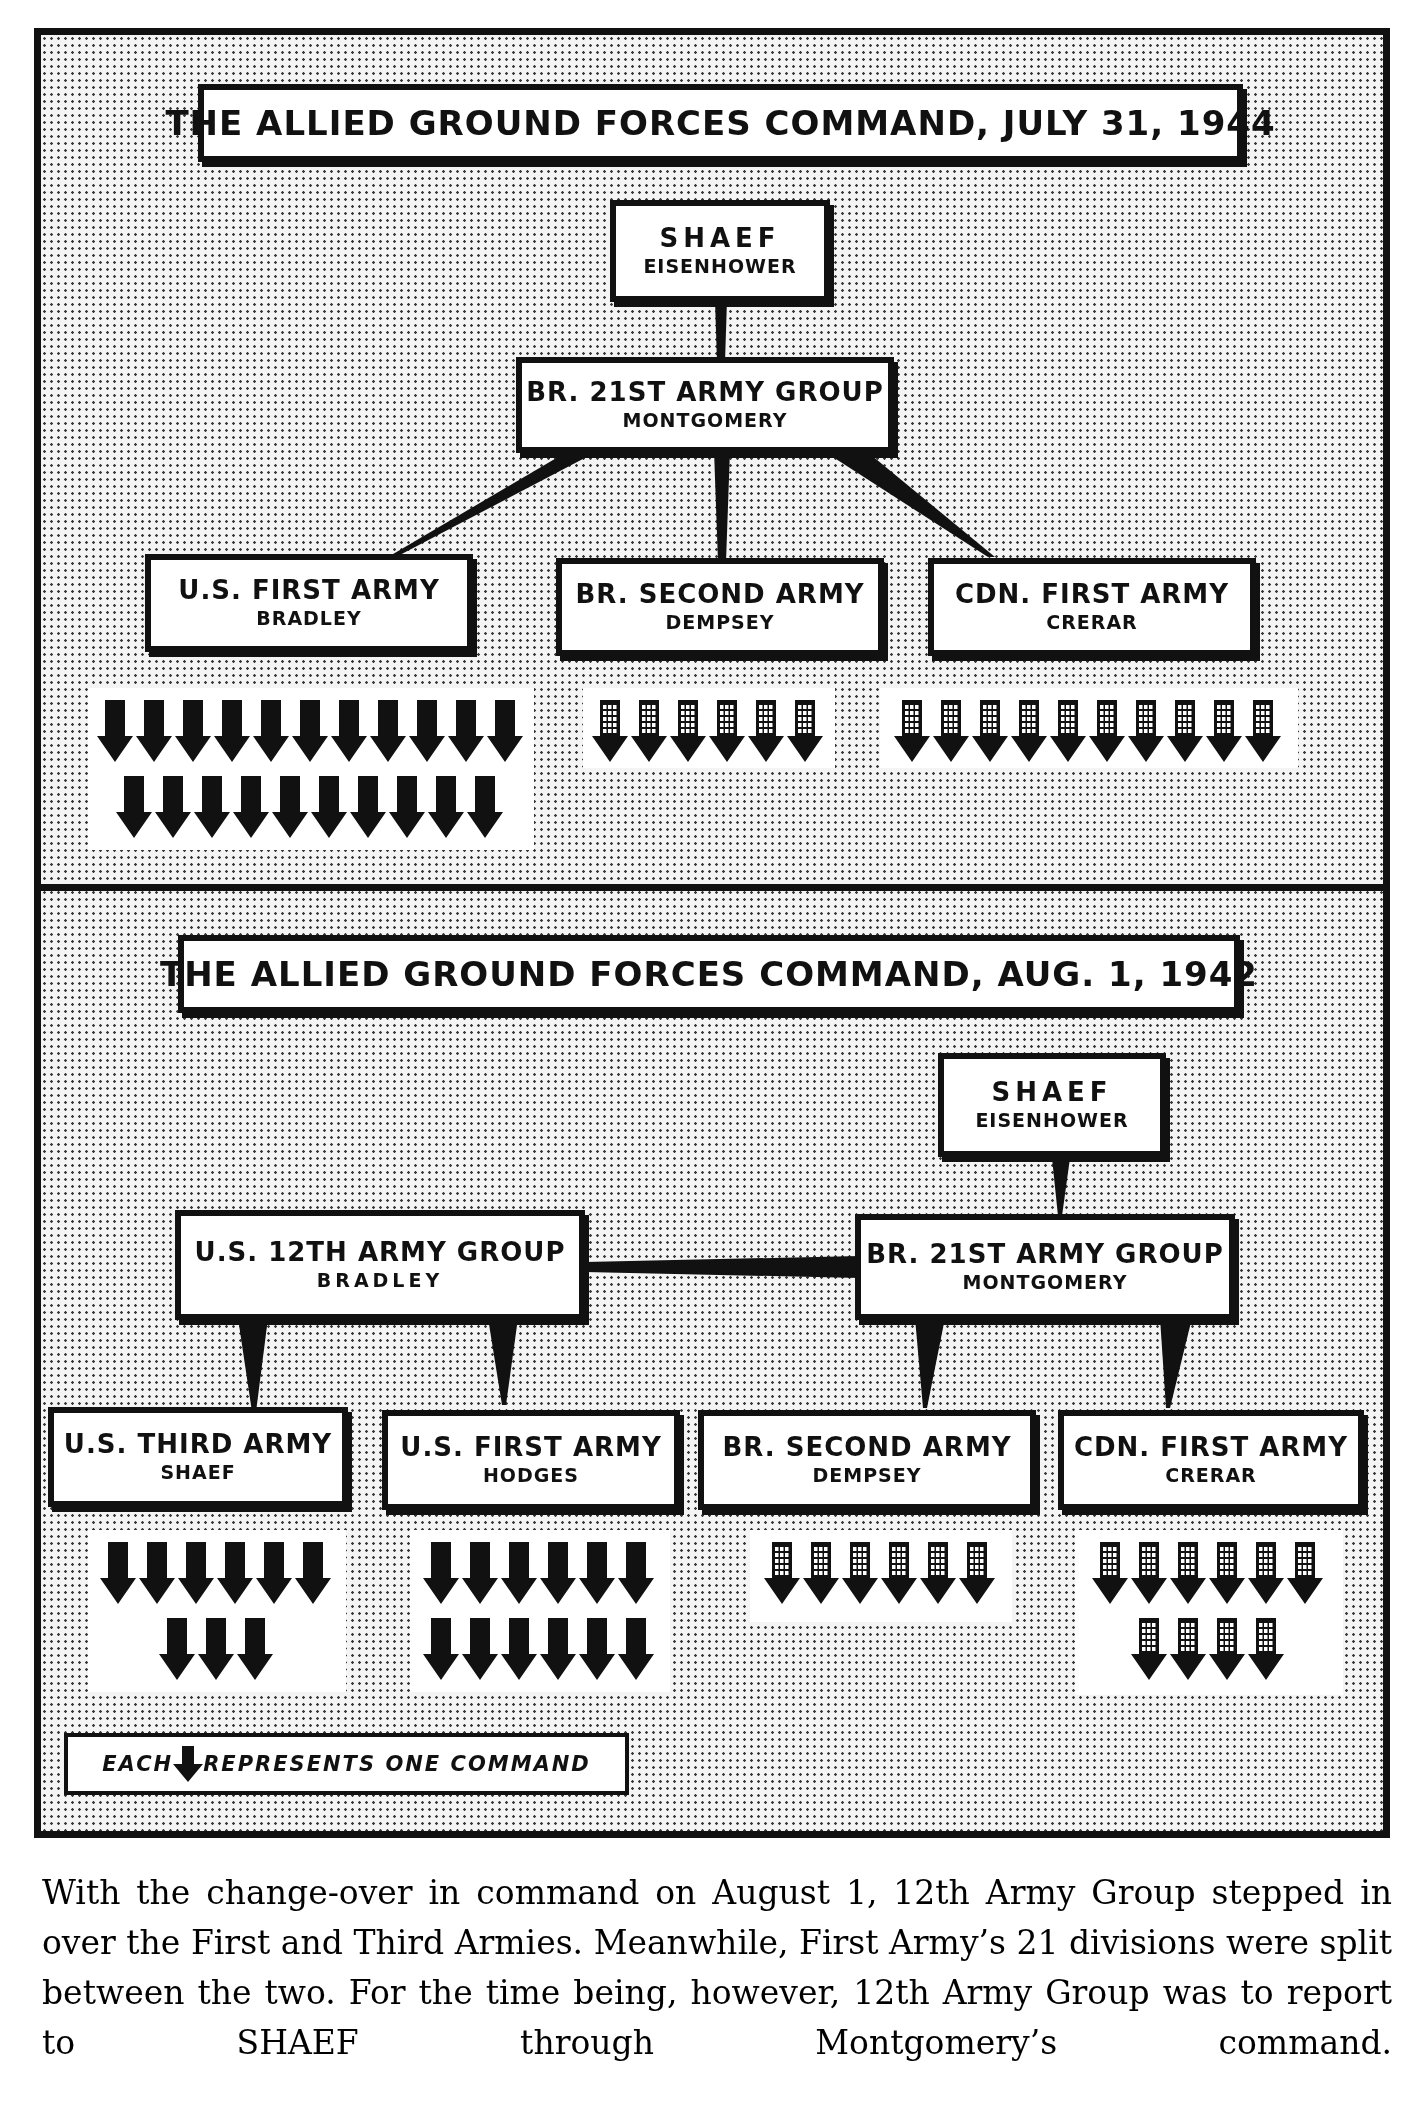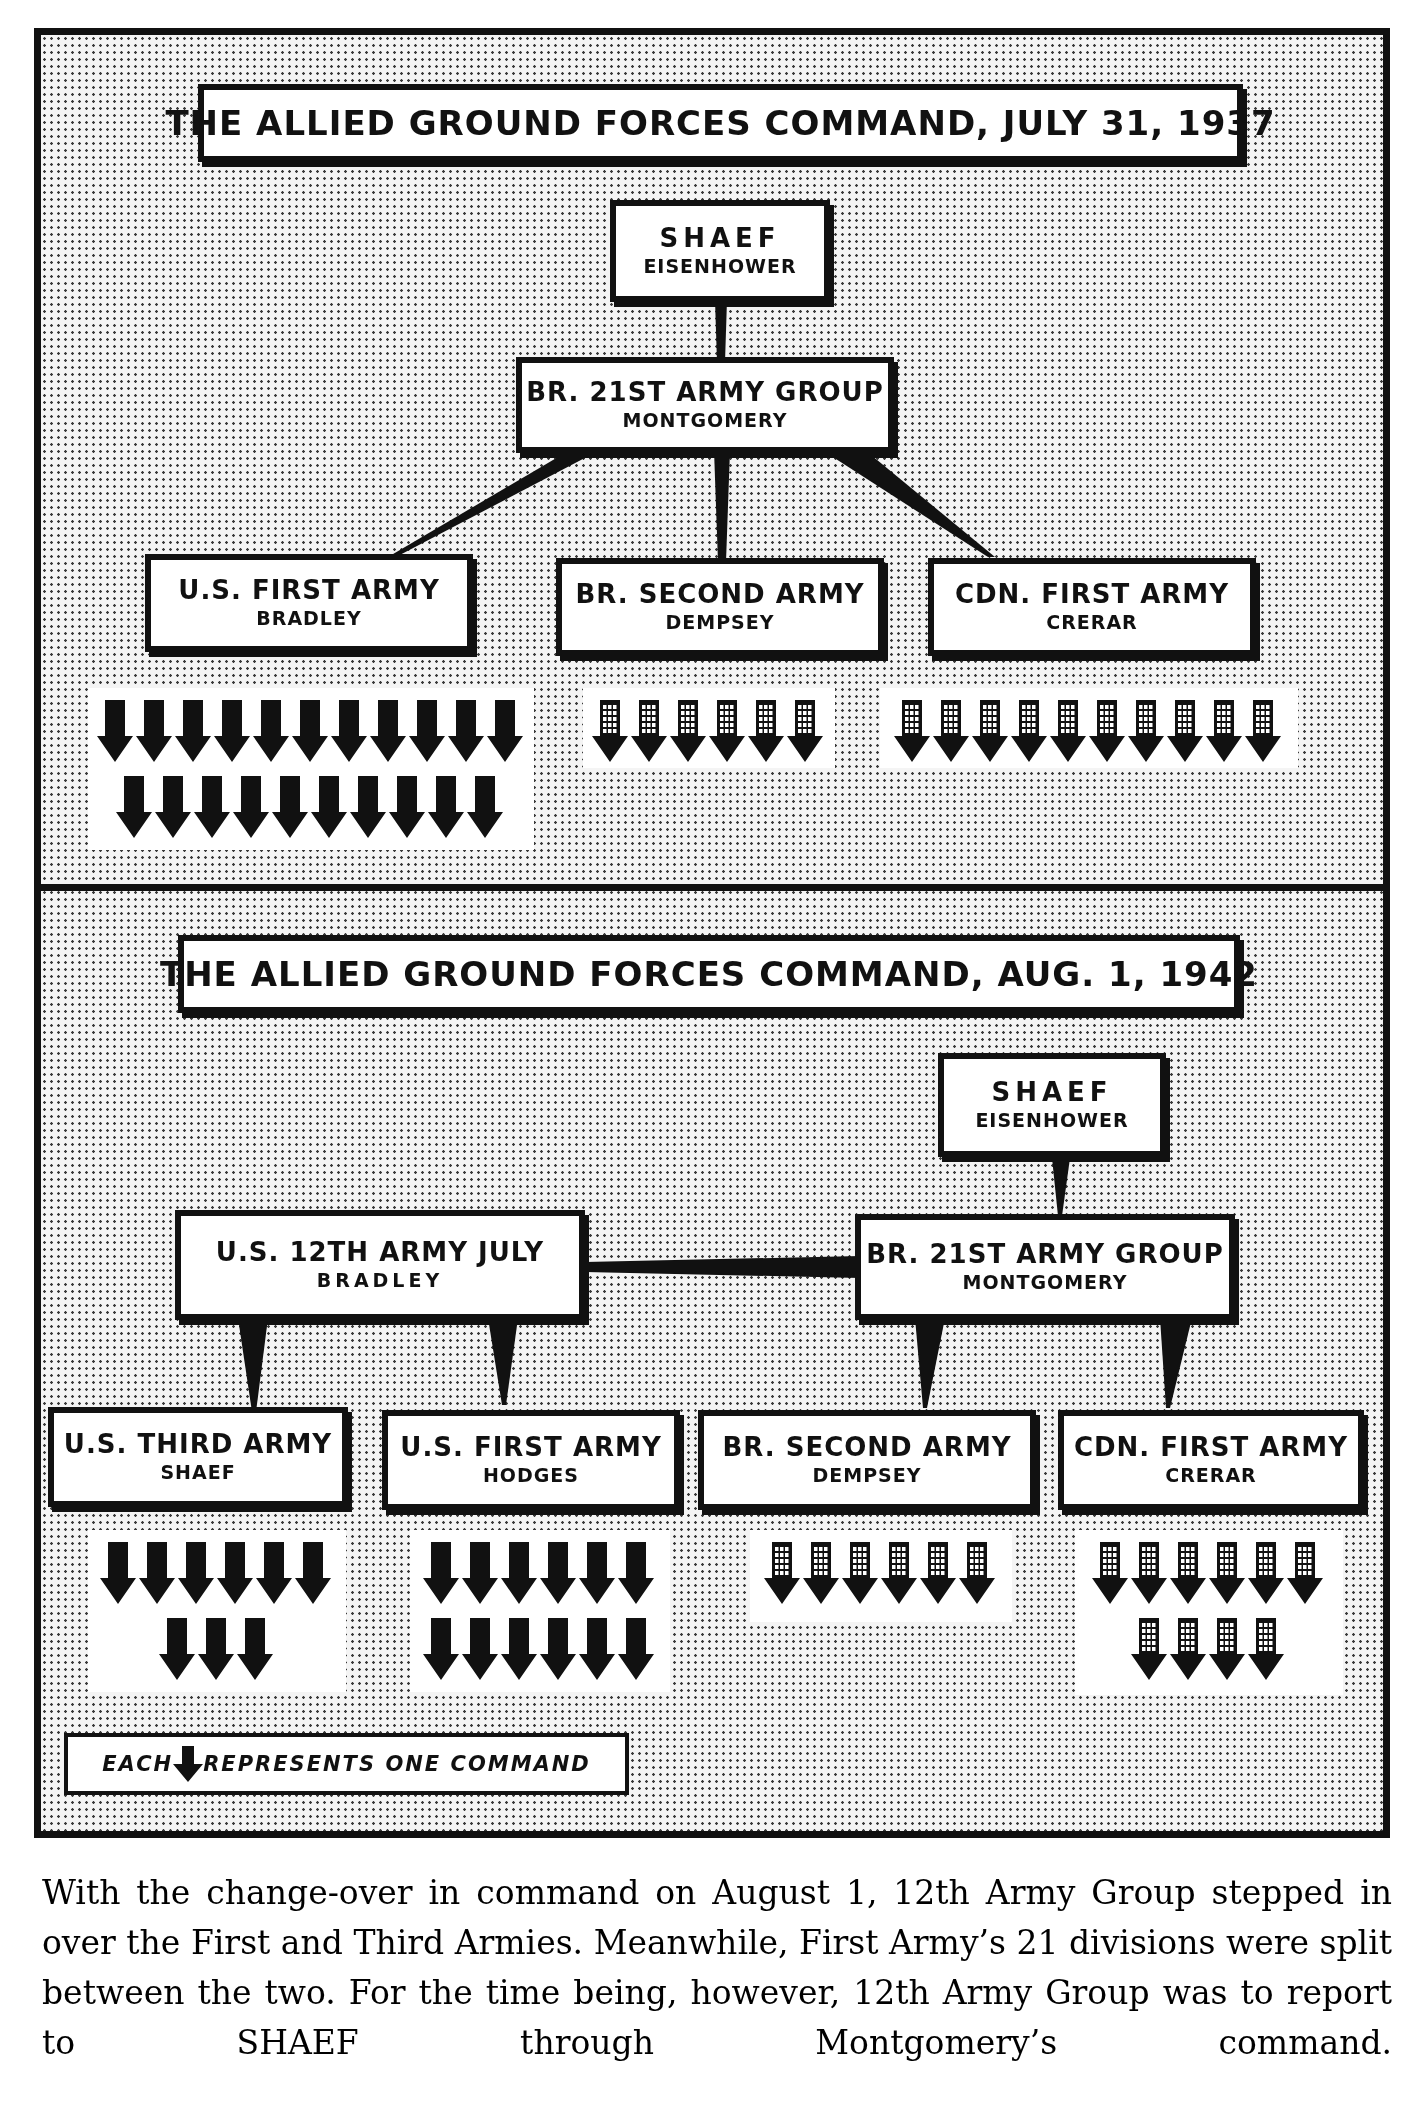--- a/index.html
+++ b/index.html
@@ -37,21 +37,21 @@
 
   <polygon points="1052,1158 1070,1158 1062,1216 1058,1216" fill="#111"></polygon>
   <polygon points="585,1262 860,1256 860,1278 585,1272" fill="#111"></polygon>
   <polygon points="238,1318 268,1318 256,1412 252,1412" fill="#111"></polygon>
   <polygon points="488,1318 518,1318 506,1405 502,1405" fill="#111"></polygon>
   <polygon points="915,1318 945,1318 927,1408 923,1408" fill="#111"></polygon>
   <polygon points="1160,1318 1192,1318 1170,1408 1166,1408" fill="#111"></polygon>
 </svg>
 
 <div class="box" style="left:198px;top:84px;width:1045px;height:78px;">
-  <span class="title">THE ALLIED GROUND FORCES COMMAND, JULY 31, 1937</span>
+  <span class="title">THE ALLIED GROUND FORCES COMMAND, JULY 31, 1944</span>
 </div>
 <div class="box" style="left:610px;top:200px;width:220px;height:102px;">
   <span class="l1" style="letter-spacing:5px;">SHAEF</span>
   <span class="l2">EISENHOWER</span>
 </div>
 <div class="box" style="left:516px;top:357px;width:378px;height:96px;">
   <span class="l1">BR. 21ST ARMY GROUP</span>
   <span class="l2">MONTGOMERY</span>
 </div>
 <div class="box" style="left:145px;top:554px;width:328px;height:98px;">
@@ -434,21 +434,21 @@
   </div>
 
 <div class="box" style="left:178px;top:935px;width:1062px;height:78px;">
   <span class="title">THE ALLIED GROUND FORCES COMMAND, AUG. 1, 1942</span>
 </div>
 <div class="box" style="left:938px;top:1053px;width:228px;height:104px;">
   <span class="l1" style="letter-spacing:5px;">SHAEF</span>
   <span class="l2">EISENHOWER</span>
 </div>
 <div class="box" style="left:175px;top:1210px;width:410px;height:110px;">
-  <span class="l1">U.S. 12TH ARMY JULY</span>
+  <span class="l1">U.S. 12TH ARMY GROUP</span>
   <span class="l2" style="letter-spacing:4px;">BRADLEY</span>
 </div>
 <div class="box" style="left:855px;top:1214px;width:380px;height:106px;">
   <span class="l1">BR. 21ST ARMY GROUP</span>
   <span class="l2">MONTGOMERY</span>
 </div>
 <div class="box" style="left:48px;top:1407px;width:300px;height:100px;">
   <span class="l1">U.S. THIRD ARMY</span>
   <span class="l2">SHAEF</span>
 </div>

